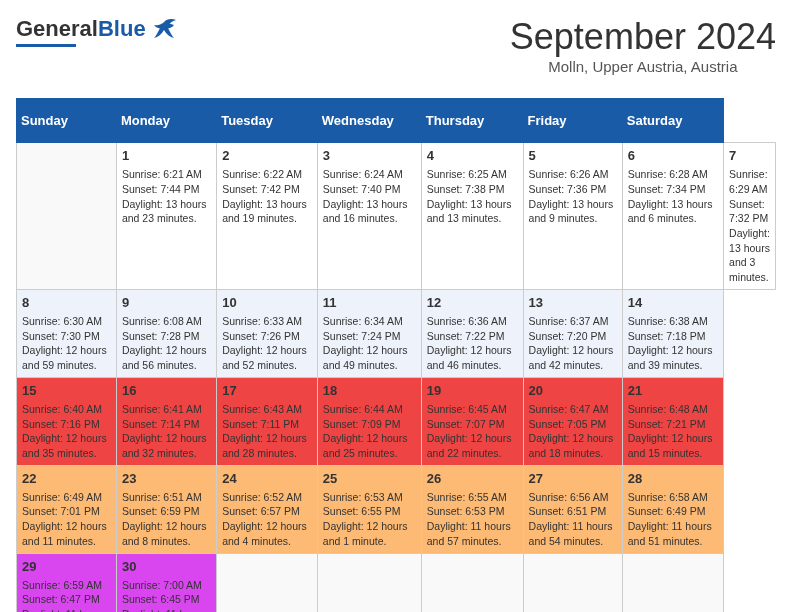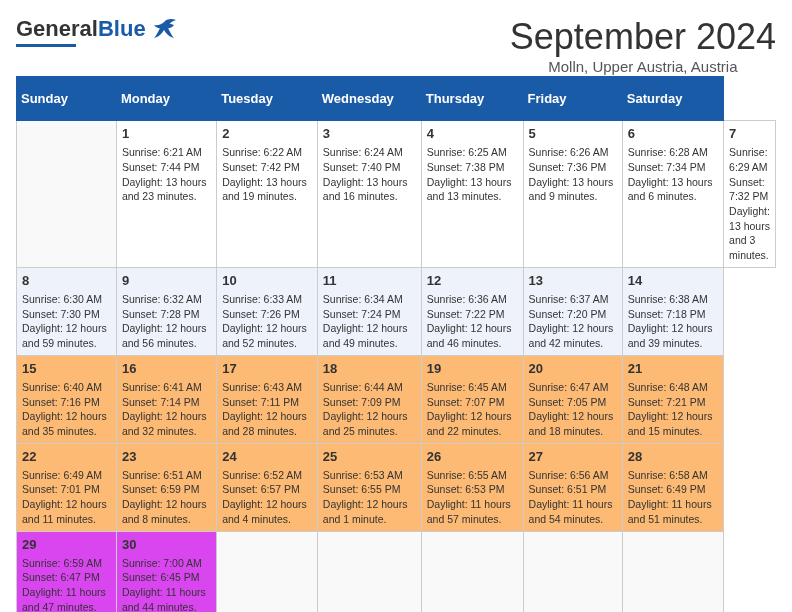--- a/index.html
+++ b/index.html
@@ -7,21 +7,21 @@
       font-family: Arial, sans-serif;
       background: #fff;
       width: 792px;
       min-height: 612px;
       padding: 16px;
     }
     .header {
       display: flex;
       justify-content: space-between;
       align-items: flex-start;
-      margin-bottom: 1px;
+      margin-bottom: 23px;
     }
     .logo {
       display: flex;
       flex-direction: column;
       align-items: flex-start;
     }
     .logo-row {
       display: flex;
       align-items: center;
       gap: 2px;
@@ -181,21 +181,21 @@
         <span class="day-num">8</span>
         <div class="day-info">
           <span>Sunrise: 6:30 AM</span><br>
           <span>Sunset: 7:30 PM</span><br>
           <span>Daylight: 12 hours and 59 minutes.</span>
         </div>
       </td>
         <td>
         <span class="day-num">9</span>
         <div class="day-info">
-          <span>Sunrise: 6:32 AM</span><br>
+          <span>Sunrise: 6:08 AM</span><br>
           <span>Sunset: 7:28 PM</span><br>
           <span>Daylight: 12 hours and 56 minutes.</span>
         </div>
       </td>
         <td>
         <span class="day-num">10</span>
         <div class="day-info">
           <span>Sunrise: 6:33 AM</span><br>
           <span>Sunset: 7:26 PM</span><br>
           <span>Daylight: 12 hours and 52 minutes.</span>
@@ -227,21 +227,21 @@
       </td>
         <td>
         <span class="day-num">14</span>
         <div class="day-info">
           <span>Sunrise: 6:38 AM</span><br>
           <span>Sunset: 7:18 PM</span><br>
           <span>Daylight: 12 hours and 39 minutes.</span>
         </div>
       </td>
       </tr>
-      <tr style="background: #fdba74;">
+      <tr style="background: #ef4444;">
         <td>
         <span class="day-num">15</span>
         <div class="day-info">
           <span>Sunrise: 6:40 AM</span><br>
           <span>Sunset: 7:16 PM</span><br>
           <span>Daylight: 12 hours and 35 minutes.</span>
         </div>
       </td>
         <td>
         <span class="day-num">16</span>

